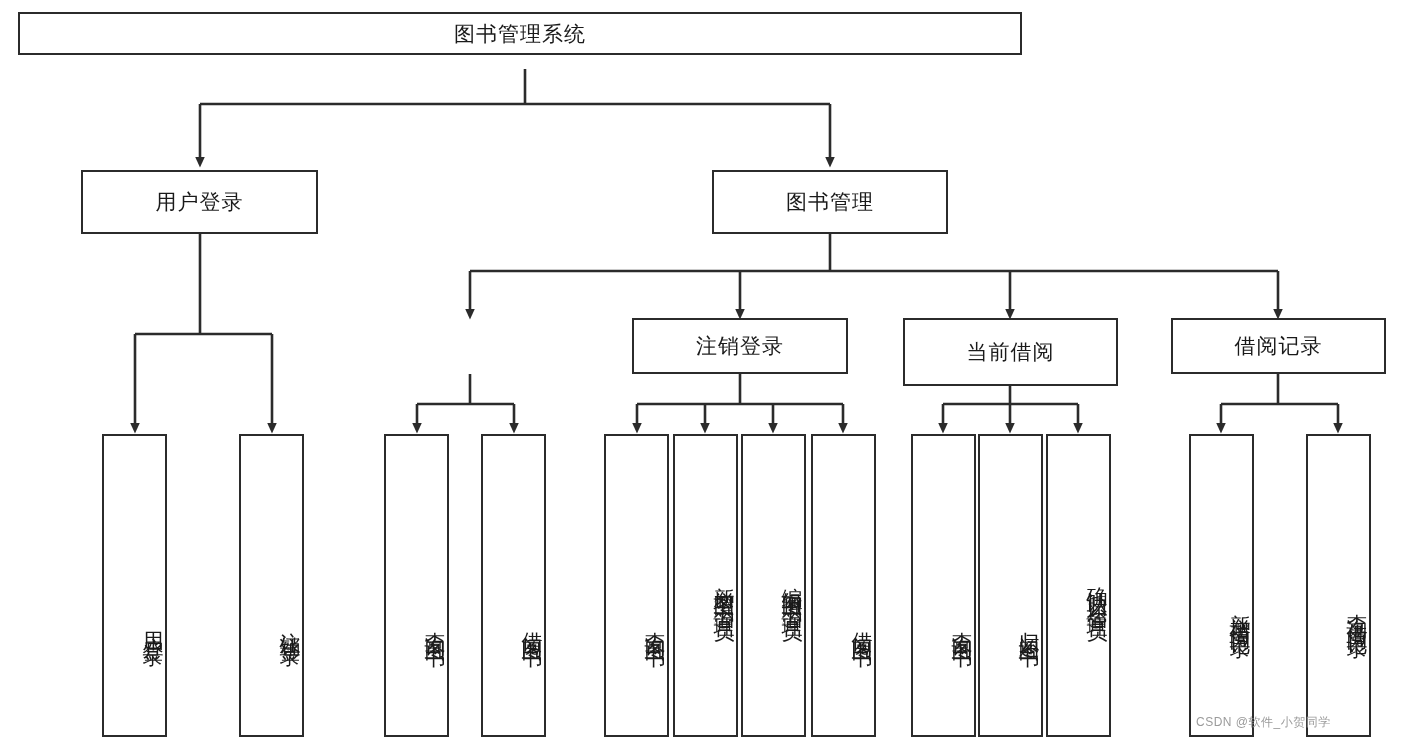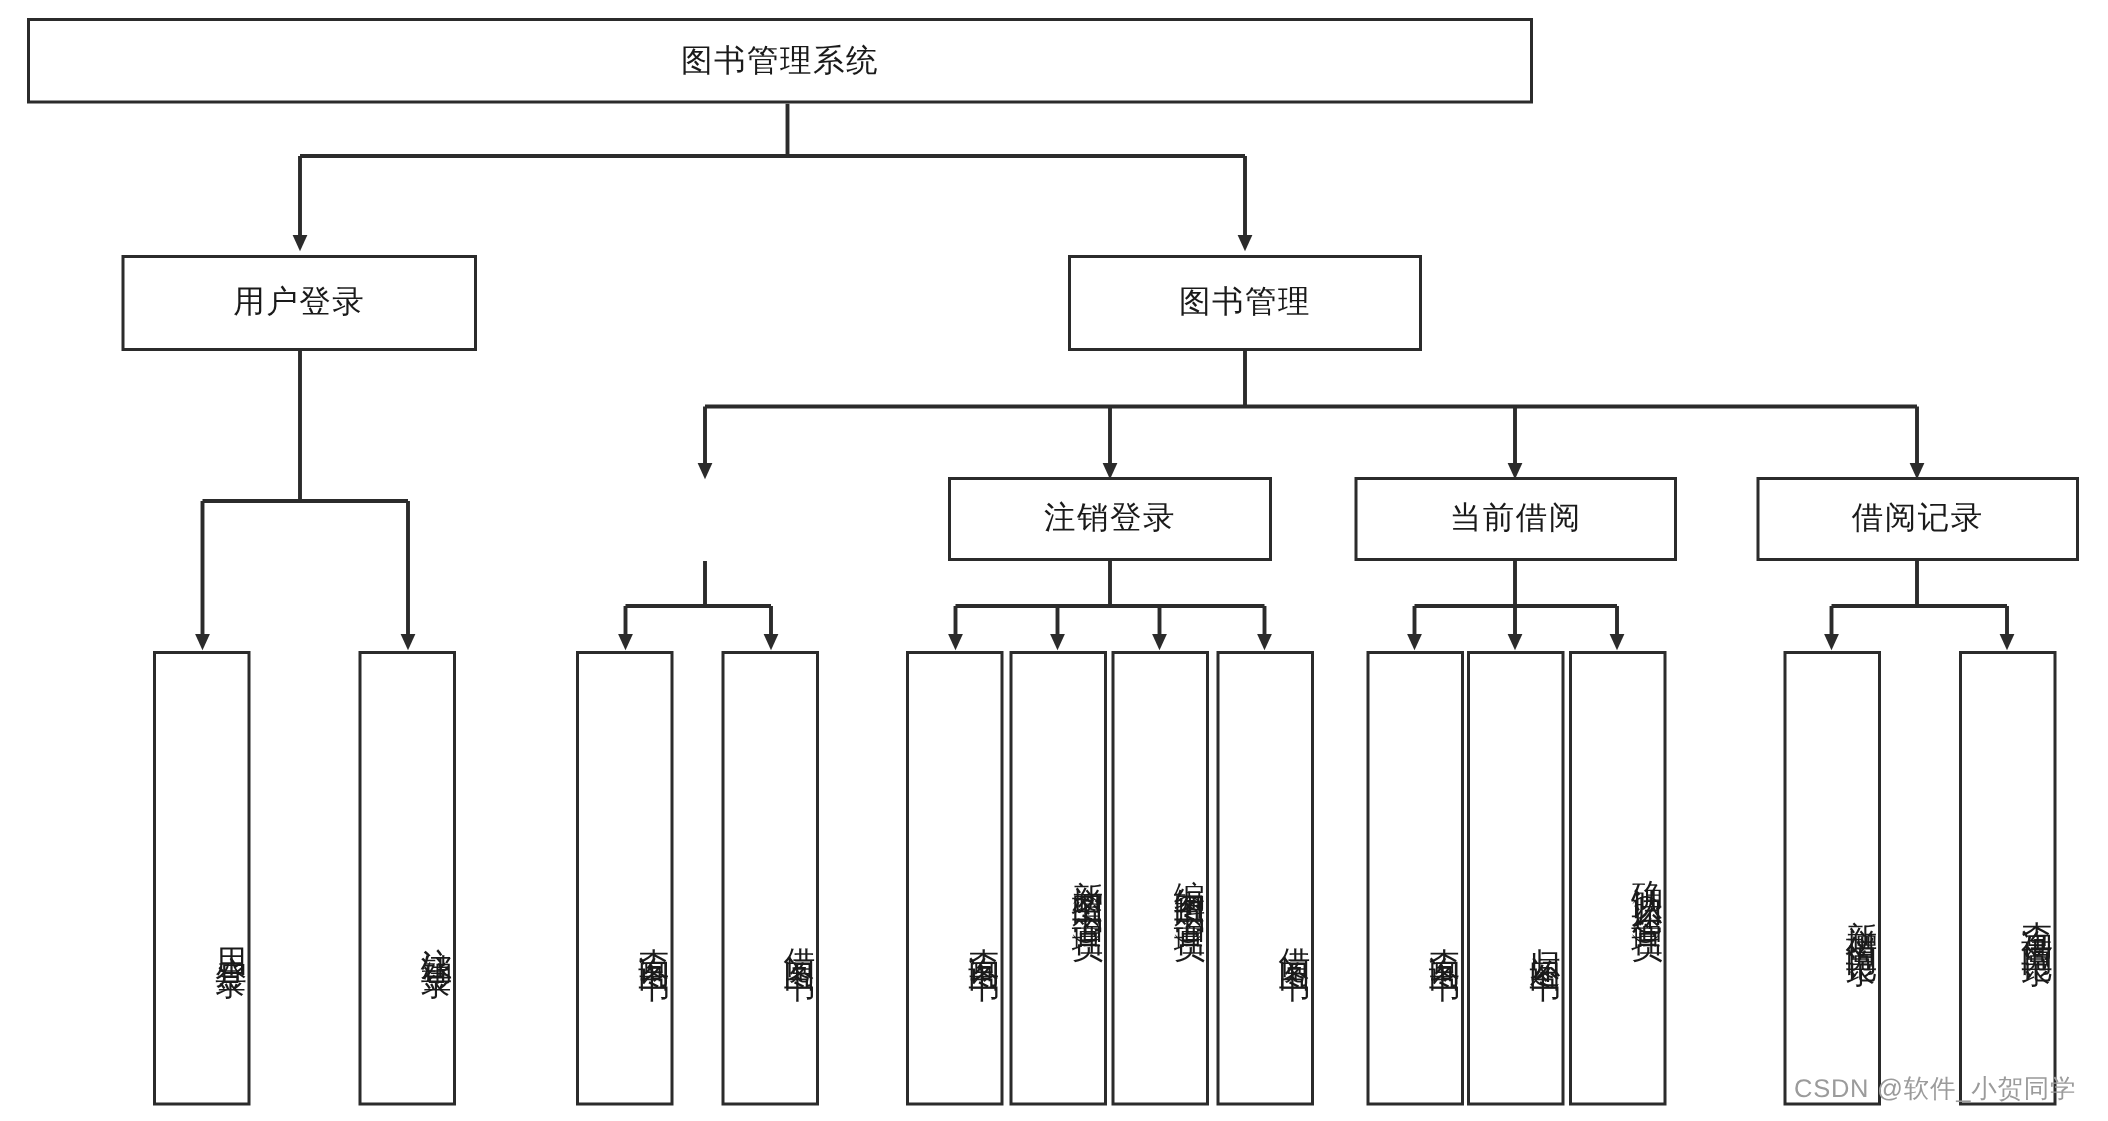--- a/index.html
+++ b/index.html
@@ -50,21 +50,21 @@
     justify-content: center;
     padding-top: 78px;
   }
   .node.vert .vlabel {
     writing-mode: vertical-rl;
     text-orientation: upright;
     display: block;
   }
   .watermark {
     position: absolute;
-    font-size: 17px;
+    font-size: 12px;
     color: #9b9b9b;
     white-space: nowrap;
     letter-spacing: 0.5px;
   }
 </style>
 </head>
 <body>
 
 <div id="canvas">
 
@@ -111,35 +111,35 @@
       <path d="M1010,404 L1010,424" marker-end="url(#arrow)"></path>
       <path d="M1078,404 L1078,424" marker-end="url(#arrow)"></path>
 
       <path d="M1278,374 L1278,404"></path>
       <path d="M1221,404 L1338,404"></path>
       <path d="M1221,404 L1221,424" marker-end="url(#arrow)"></path>
       <path d="M1338,404 L1338,424" marker-end="url(#arrow)"></path>
     </g>
   </svg>
 
-  <div class="node horiz" style="left:18px; top:12px; width:1004px; height:57px;">
+  <div class="node horiz" style="left:18px; top:12px; width:1004px; height:43px;">
     <span>图书管理系统</span>
   </div>
 
   <div class="node horiz" style="left:81px; top:170px; width:237px; height:64px;">
     <span>用户登录</span>
   </div>
   <div class="node horiz" style="left:712px; top:170px; width:236px; height:64px;">
     <span>图书管理</span>
   </div>
 
   <div class="node horiz" style="left:632px; top:318px; width:216px; height:56px;">
     <span>注销登录</span>
   </div>
-  <div class="node horiz" style="left:903px; top:318px; width:215px; height:56px;">
+  <div class="node horiz" style="left:903px; top:318px; width:215px; height:68px;">
     <span>当前借阅</span>
   </div>
   <div class="node horiz" style="left:1171px; top:318px; width:215px; height:56px;">
     <span>借阅记录</span>
   </div>
 
   <div class="node vert" style="left:102px; top:434px; width:65px; height:303px;">
     <span class="vlabel">用户登录</span>
   </div>
   <div class="node vert" style="left:239px; top:434px; width:65px; height:303px;">

